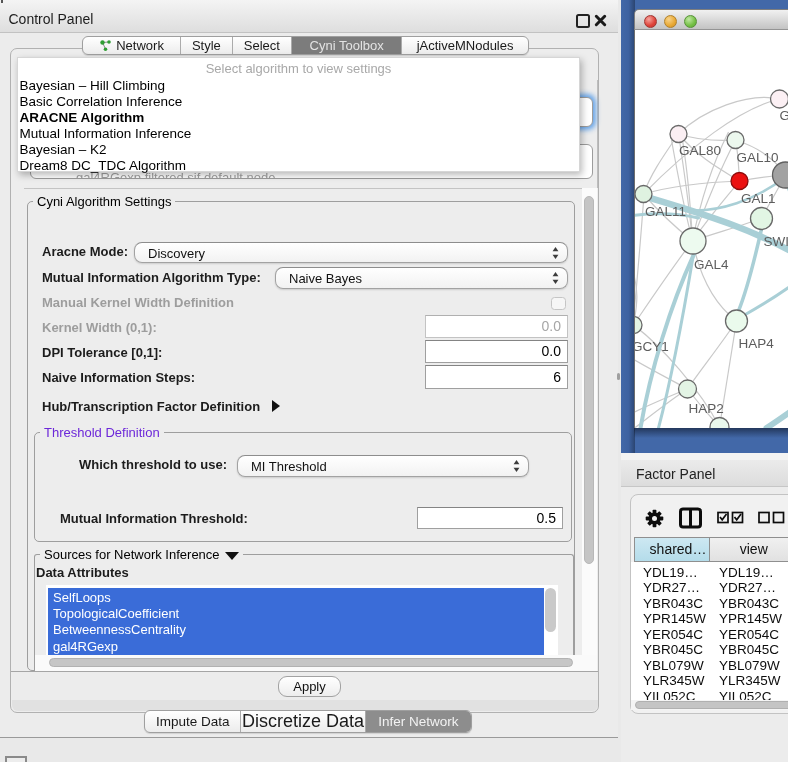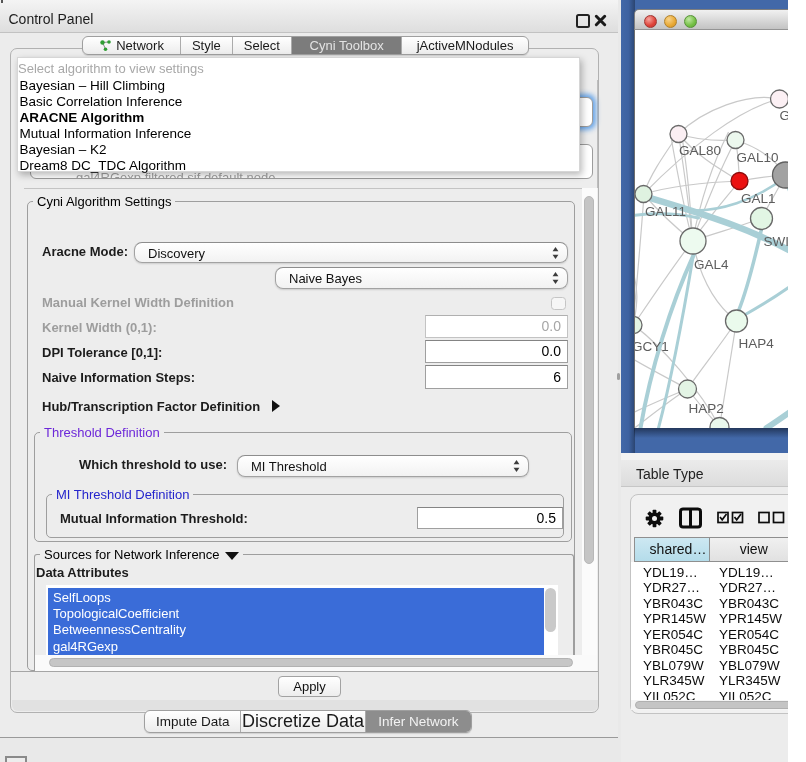--- a/index.html
+++ b/index.html
@@ -43,20 +43,21 @@
     </div>
 
 <div class="b" style="left:42px;top:244px">Aracne Mode:</div>
 <div class="combo" style="left:134px;top:242px;width:432px;height:19px">
       <span class="tx">Discovery</span>
       <svg width="7" height="13" viewBox="0 0 7 13">
         <path d="M3.5 0.5 L6.4 4.8 H0.6 Z" fill="#3c3c3c"></path>
         <path d="M3.5 12.5 L6.4 8.2 H0.6 Z" fill="#3c3c3c"></path>
       </svg>
     </div>
+<div class="b" style="left:42px;top:270px">Mutual Information Algorithm Type:</div>
 <div class="combo" style="left:275px;top:267px;width:291px;height:20px">
       <span class="tx">Naive Bayes</span>
       <svg width="7" height="13" viewBox="0 0 7 13">
         <path d="M3.5 0.5 L6.4 4.8 H0.6 Z" fill="#3c3c3c"></path>
         <path d="M3.5 12.5 L6.4 8.2 H0.6 Z" fill="#3c3c3c"></path>
       </svg>
     </div>
 <div class="b dis" style="left:42px;top:295px">Manual Kernel Width Definition</div>
 <div class="a" style="left:551px;top:296.5px;width:13px;height:11.5px;background:#f6f6f6;border:1.5px solid #c5c5c5;border-radius:3.5px"></div>
 <div class="b dis" style="left:42px;top:320px">Kernel Width (0,1):</div>
@@ -73,23 +74,20 @@
       <span style="color:#6d28d9">Threshold Definition</span>
     </div>
 <div class="b" style="left:79px;top:457px">Which threshold to use:</div>
 <div class="combo" style="left:237px;top:455px;width:289.5px;height:19.5px">
       <span class="tx">MI Threshold</span>
       <svg width="7" height="13" viewBox="0 0 7 13">
         <path d="M3.5 0.5 L6.4 4.8 H0.6 Z" fill="#3c3c3c"></path>
         <path d="M3.5 12.5 L6.4 8.2 H0.6 Z" fill="#3c3c3c"></path>
       </svg>
     </div>
-<div class="grp" style="left:46px;top:494px;width:516px;height:42px">
-      <span style="color:#2525cc">MI Threshold Definition</span>
-    </div>
 <div class="b" style="left:60px;top:511px">Mutual Information Threshold:</div>
 <div class="fld" style="left:417px;top:507px;width:146px;height:22px;line-height:20px">0.5</div>
 
 <div class="grp" style="left:34px;top:554px;width:538px;height:116px;border-bottom:none;border-radius:3px 3px 0 0">
       <span>Sources for Network Inference <i style="display:inline-block;width:0;height:0;border-top:8px solid #111;border-left:7.5px solid transparent;border-right:7.5px solid transparent;vertical-align:-1px;margin-left:2px"></i></span>
     </div>
 <div class="b" style="left:36px;top:565px">Data Attributes</div>
 <div class="a" style="left:46px;top:585px;width:512px;height:71px;background:#fff"></div>
 <div class="a" style="left:47.5px;top:588px;width:496.5px;height:67px;background:#3a6cd8"></div>
 <div class="a" style="left:53px;top:589.5px;font-size:13px;color:#fff;line-height:16.4px;white-space:nowrap">SelfLoops<br>TopologicalCoefficient<br>BetweennessCentrality<br>gal4RGexp</div>
@@ -97,21 +95,21 @@
 
 <div class="a" style="left:35px;top:655px;width:562px;height:16px;background:#fafafa"></div>
 <div class="a" style="left:49px;top:657.5px;width:524px;height:9px;background:#c6c6c6;border:1px solid #b2b2b2;border-radius:5px;box-sizing:border-box"></div>
 <div class="a" style="left:11px;top:671px;width:587px;height:1px;background:#a5a5a5"></div>
 
 <div class="a" style="left:582px;top:188px;width:15px;height:467px;background:#fbfbfb"></div>
 <div class="a" style="left:584px;top:196px;width:9.5px;height:368px;background:#c5c5c5;border:1px solid #b8b8b8;border-radius:5px;box-sizing:border-box"></div>
 
 <div class="a" style="left:11.5px;top:672px;width:586px;height:28px;background:#ececec"></div>
 <div class="a" style="left:11.5px;top:700px;width:586px;height:11px;background:#e1e1e1;border-radius:0 0 6px 6px"></div>
-<div class="a" style="left:278px;top:676px;width:63px;height:21px;background:linear-gradient(#ffffff,#ededed);border:1px solid #a2a2a2;border-radius:4px;box-sizing:border-box;text-align:center;font-size:13px;line-height:19px;color:#111">Apply</div>
+<div class="a" style="left:278px;top:676px;width:63px;height:21px;background:linear-gradient(#ffffff,#ededed);border:1px solid #a2a2a2;border-radius:9px;box-sizing:border-box;text-align:center;font-size:13px;line-height:19px;color:#111">Apply</div>
 
 <div class="seg" style="left:82px;top:36px;width:445px;height:17px">
   <div style="width:98px"><svg width="13" height="13" viewBox="0 0 13 13" style="margin-right:4px">
           <path d="M3.5 3.5 L9.5 3 M3.5 3.5 L6.5 10" stroke="#888" stroke-width="1"></path>
           <circle cx="3.5" cy="3.5" r="2.2" fill="#2f9e33"></circle>
           <circle cx="10" cy="3" r="1.8" fill="#2f9e33"></circle>
           <circle cx="6.5" cy="10.3" r="1.8" fill="#2f9e33"></circle>
         </svg>Network</div>
   <div style="width:51px">Style</div>
   <div style="width:59px">Select</div>
@@ -213,21 +211,21 @@
 <text x="738" y="348">HAP4</text>
 <text x="798.5" y="348">YM</text>
 <text x="688" y="413">HAP2</text>
 </g>
 </g>
 </svg>
 
 <div class="a" style="left:621px;top:452.5px;width:185px;height:309.5px;background:#ececec"></div>
 <div class="a" style="left:621px;top:452.5px;width:185px;height:7.5px;background:#f3f3f3"></div>
 <div class="a" style="left:621px;top:460px;width:185px;height:26.5px;background:linear-gradient(#ebebeb,#dcdcdc);border-bottom:1px solid #c6c6c6;box-sizing:border-box"></div>
-<div class="a" style="left:636px;top:466px;font-size:14px;color:#222">Table Type</div>
+<div class="a" style="left:636px;top:466px;font-size:14px;color:#222">Factor Panel</div>
 
 <div class="a" style="left:630px;top:494px;width:184px;height:220px;background:#f1f1f1;border:1.5px solid #c3c3c3;border-radius:8px;box-sizing:border-box"></div>
 
 <svg class="a" style="left:645px;top:509px" width="19" height="19" viewBox="0 0 19 19">
  <g transform="translate(9.5,9.5)">
         <g fill="#0c0c0c">
   <rect x="-1.9" y="-8.8" width="3.8" height="4" rx="0.8"></rect>
           <rect x="-1.9" y="4.8" width="3.8" height="4" rx="0.8"></rect>
   <rect x="-8.8" y="-1.9" width="4" height="3.8" rx="0.8"></rect>
           <rect x="4.8" y="-1.9" width="4" height="3.8" rx="0.8"></rect>
@@ -272,16 +270,16 @@
 <div class="a" style="left:631px;top:561.5px;width:175px;height:138.5px;background:#fff;overflow:hidden;font-size:13.5px;color:#0d0d0d">
  <div class="a" style="left:12px;top:3px;line-height:15.55px">YDL19…<br>YDR27…<br>YBR043C<br>YPR145W<br>YER054C<br>YBR045C<br>YBL079W<br>YLR345W<br>YIL052C</div>
  <div class="a" style="left:88px;top:3px;line-height:15.55px">YDL19…<br>YDR27…<br>YBR043C<br>YPR145W<br>YER054C<br>YBR045C<br>YBL079W<br>YLR345W<br>YIL052C</div>
  <div class="a" style="left:163px;top:3px;line-height:15.55px">13.<br>12.<br>&nbsp;<br>9.7<br>8.9<br>9.0<br>&nbsp;<br>9.4<br>9.1</div>
 </div>
 
 <div class="a" style="left:631px;top:700px;width:175px;height:10px;background:#f4f4f4"></div>
 <div class="a" style="left:635px;top:700.5px;width:171px;height:8.5px;background:#c4c4c4;border:1px solid #b0b0b0;border-radius:5px;box-sizing:border-box"></div>
 
 <div class="a" style="left:17px;top:57px;width:563px;height:115px;background:#fff;border:1px solid #d6d6d6;box-sizing:border-box;box-shadow:2px 3px 7px rgba(0,0,0,.28);z-index:50">
- <div style="position:absolute;top:3px;width:100%;text-align:left;font-size:13px;color:#a8a8a8">Select algorithm to view settings</div>
+ <div style="position:absolute;top:3px;width:100%;text-align:center;font-size:13px;color:#a8a8a8">Select algorithm to view settings</div>
  <div style="position:absolute;top:19.5px;left:1.5px;font-size:13.5px;color:#000;line-height:16px;white-space:nowrap">Bayesian – Hill Climbing<br>Basic Correlation Inference<br><b>ARACNE Algorithm</b><br>Mutual Information Inference<br>Bayesian – K2<br>Dream8 DC_TDC Algorithm</div>
 </div>
 
 </div>
 </body></html>

